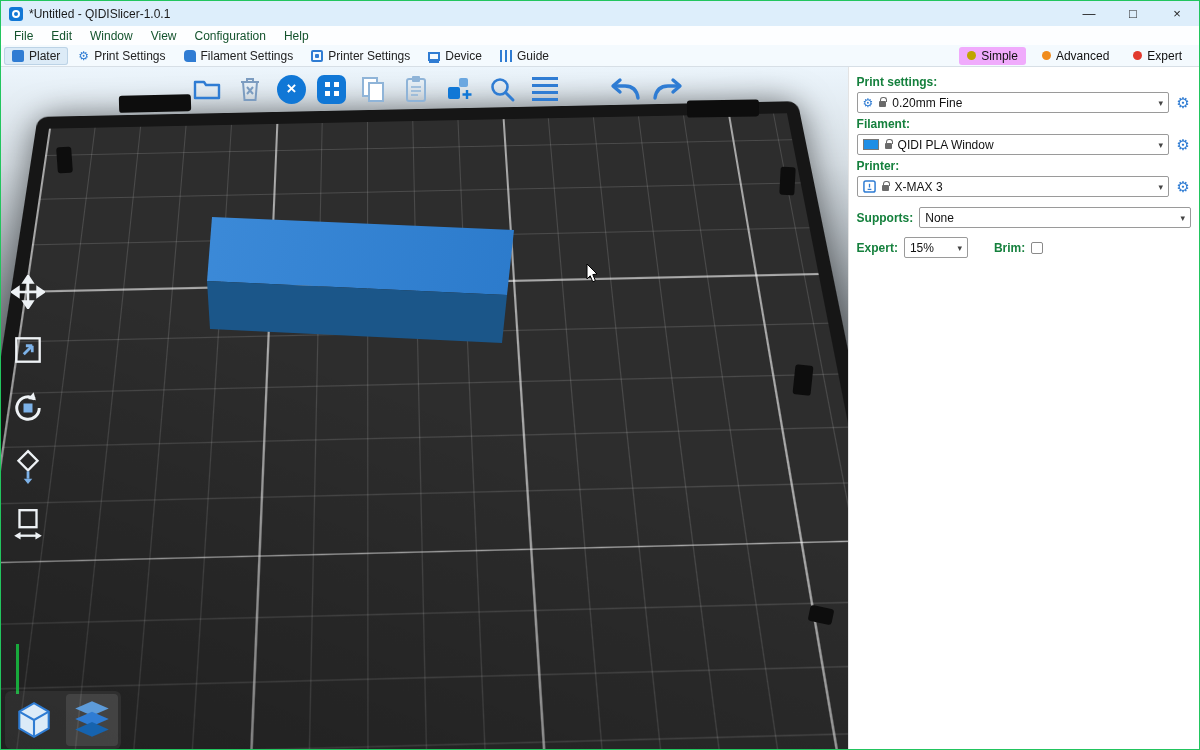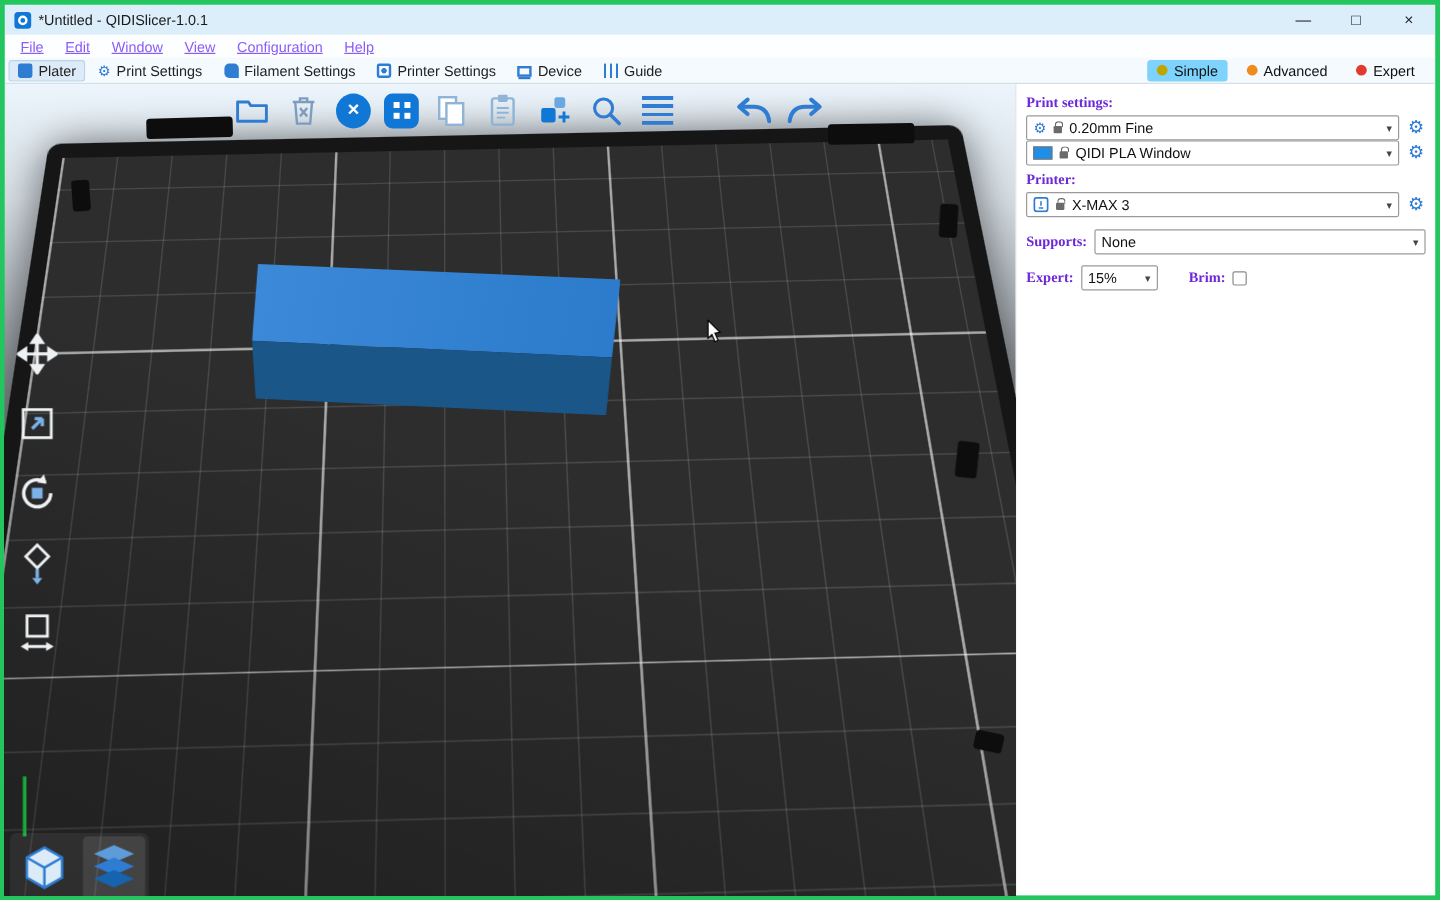--- a/index.html
+++ b/index.html
@@ -1,44 +1,44 @@
 <!DOCTYPE html>
 <html><head>
 <meta charset="utf-8">
 <style>
   * { margin:0; padding:0; box-sizing:border-box; }
   html,body { width:1200px; height:750px; overflow:hidden; font-family:"Liberation Sans", sans-serif; background:#fff; }
-  .app { position:relative; width:1200px; height:750px; border:4px solid #22c55e; overflow:hidden; }
+  .app { position:relative; width:1200px; height:750px; border:1px solid #22c55e; overflow:hidden; }
 
   
   .titlebar { height:25px; background:#ddeefb; display:flex; align-items:center; padding-left:8px; }
   .app-logo { width:14px; height:14px; border-radius:3px; background:#1077d6; position:relative; margin-right:6px; flex:0 0 auto; }
   .app-logo::after { content:""; position:absolute; inset:3px; border:2px solid #fff; border-radius:50%; }
   .title-text { font-size:12px; color:#1a1a1a; }
   .win-controls { margin-left:auto; display:flex; height:100%; }
   .win-btn { width:44px; display:flex; align-items:center; justify-content:center; font-size:13px; color:#222; }
 
   
   .menubar { height:19px; background:#fdfeff; display:flex; align-items:center; padding-left:4px; }
-  .menu-item { font-size:12px; color:#8b5cf6; padding:0 9px;text-decoration:underline; }
+  .menu-item { font-size:12px; color:#14532d; padding:0 9px; }
 
   
   .tabbar { height:22px; background:#f4fafe; border-bottom:1px solid #d7dfe6; display:flex; align-items:center; padding:0 3px; }
   .tab { display:flex; align-items:center; gap:5px; padding:2px 8px; font-size:12px; color:#222; border-radius:3px; margin-right:2px; white-space:nowrap; }
   .tab.active { background:#dcebf7; box-shadow:inset 0 0 0 1px #bcd3e6; }
   .mi { width:12px; height:12px; display:inline-block; flex:0 0 auto; }
   .icn-plater { background:#2f7cd3; border-radius:2px; }
   .icn-gear-txt { color:#2f7cd3; font-size:12px; line-height:12px; width:auto; }
   .icn-filament { background:#2f7cd3; border-radius:4px 4px 0 4px; }
   .icn-printer { border:2px solid #2f7cd3; border-radius:2px; background:radial-gradient(#2f7cd3 2px, transparent 2.5px) center no-repeat; }
   .icn-device { border:2px solid #2f7cd3; height:9px; margin-top:1px; box-shadow:0 3px 0 -1px #2f7cd3; }
   .icn-guide { background:repeating-linear-gradient(90deg,#2f7cd3 0 2px, transparent 2px 5px); }
   .modes { margin-left:auto; display:flex; align-items:center; gap:8px; padding-right:6px; }
   .mode { display:flex; align-items:center; gap:5px; font-size:12px; color:#111; padding:2px 8px; border-radius:3px; white-space:nowrap; }
-  .mode.active { background:#7dd3fc; }
+  .mode.active { background:#f0abfc; }
   .dot { width:9px; height:9px; border-radius:50%; }
   .dot-simple { background:#bfa500; }
   .dot-advanced { background:#f08c1d; }
   .dot-expert { background:#e23a2e; }
 
   
   .content { display:flex; height:684px; }
 
   
   .viewport { position:relative; width:848px; height:684px; overflow:hidden;
@@ -79,21 +79,21 @@
   .viewbtns { position:absolute; left:4px; bottom:2px; display:flex; gap:6px; background:rgba(255,255,255,.06);
     border-radius:6px; padding:3px; z-index:5; }
   .viewbtn { width:52px; height:52px; display:flex; align-items:center; justify-content:center; border-radius:4px; }
   .viewbtn.sel { background:rgba(255,255,255,.10); }
 
   .axis-green { position:absolute; left:15px; top:577px; width:3px; height:50px; background:#18a93c; z-index:4; }
   .cursor { position:absolute; left:585px; top:196px; z-index:6; }
 
   
   .sidebar { width:352px; height:684px; background:#fff; position:relative; padding:4px 8px 0 8px; border-left:1px solid #e3e3e3; }
-  .sb-label { font-size:12px; font-weight:700; color:#6d28d9; margin:4px 0 3px 0;font-family:Liberation Serif, serif; }
+  .sb-label { font-size:12px; font-weight:700; color:#15803d; margin:4px 0 3px 0; }
   .combo-row { display:flex; align-items:center; gap:6px; }
   .combo { flex:1; display:flex; align-items:center; height:21px; border:1px solid #9a9a9a; border-radius:2px;
     background:#fff; padding:0 5px; gap:4px; font-size:12px; color:#111; min-width:0; }
   .combo .chev { margin-left:auto; color:#444; font-size:9px; }
   .combo.small { flex:0 0 64px; }
   .gear-btn { color:#2f7cd3; font-size:15px; width:16px; text-align:center; line-height:1; }
   .gear-sm { color:#2f7cd3; font-size:12px; line-height:1; }
   .lock { width:7px; height:6px; background:#6b6b6b; border-radius:1px; position:relative; margin:2px 2px 0 2px; flex:0 0 auto; }
   .lock::before { content:""; position:absolute; top:-4px; left:1px; width:5px; height:4px;
     border:1.2px solid #6b6b6b; border-bottom:none; border-radius:3px 3px 0 0; }
@@ -330,20 +330,21 @@
       <div class="combo-row">
         <div class="combo">
           <span class="gear-sm">⚙</span>
           <span class="lock"></span>
           <span>0.20mm Fine</span>
           <span class="chev">▾</span>
         </div>
         <span class="gear-btn">⚙</span>
       </div>
 
+      <div class="sb-label">Filament:</div>
       <div class="combo-row">
         <div class="combo">
           <span class="swatch"></span>
           <span class="lock"></span>
           <span>QIDI PLA Window</span>
           <span class="chev">▾</span>
         </div>
         <span class="gear-btn">⚙</span>
       </div>
 

